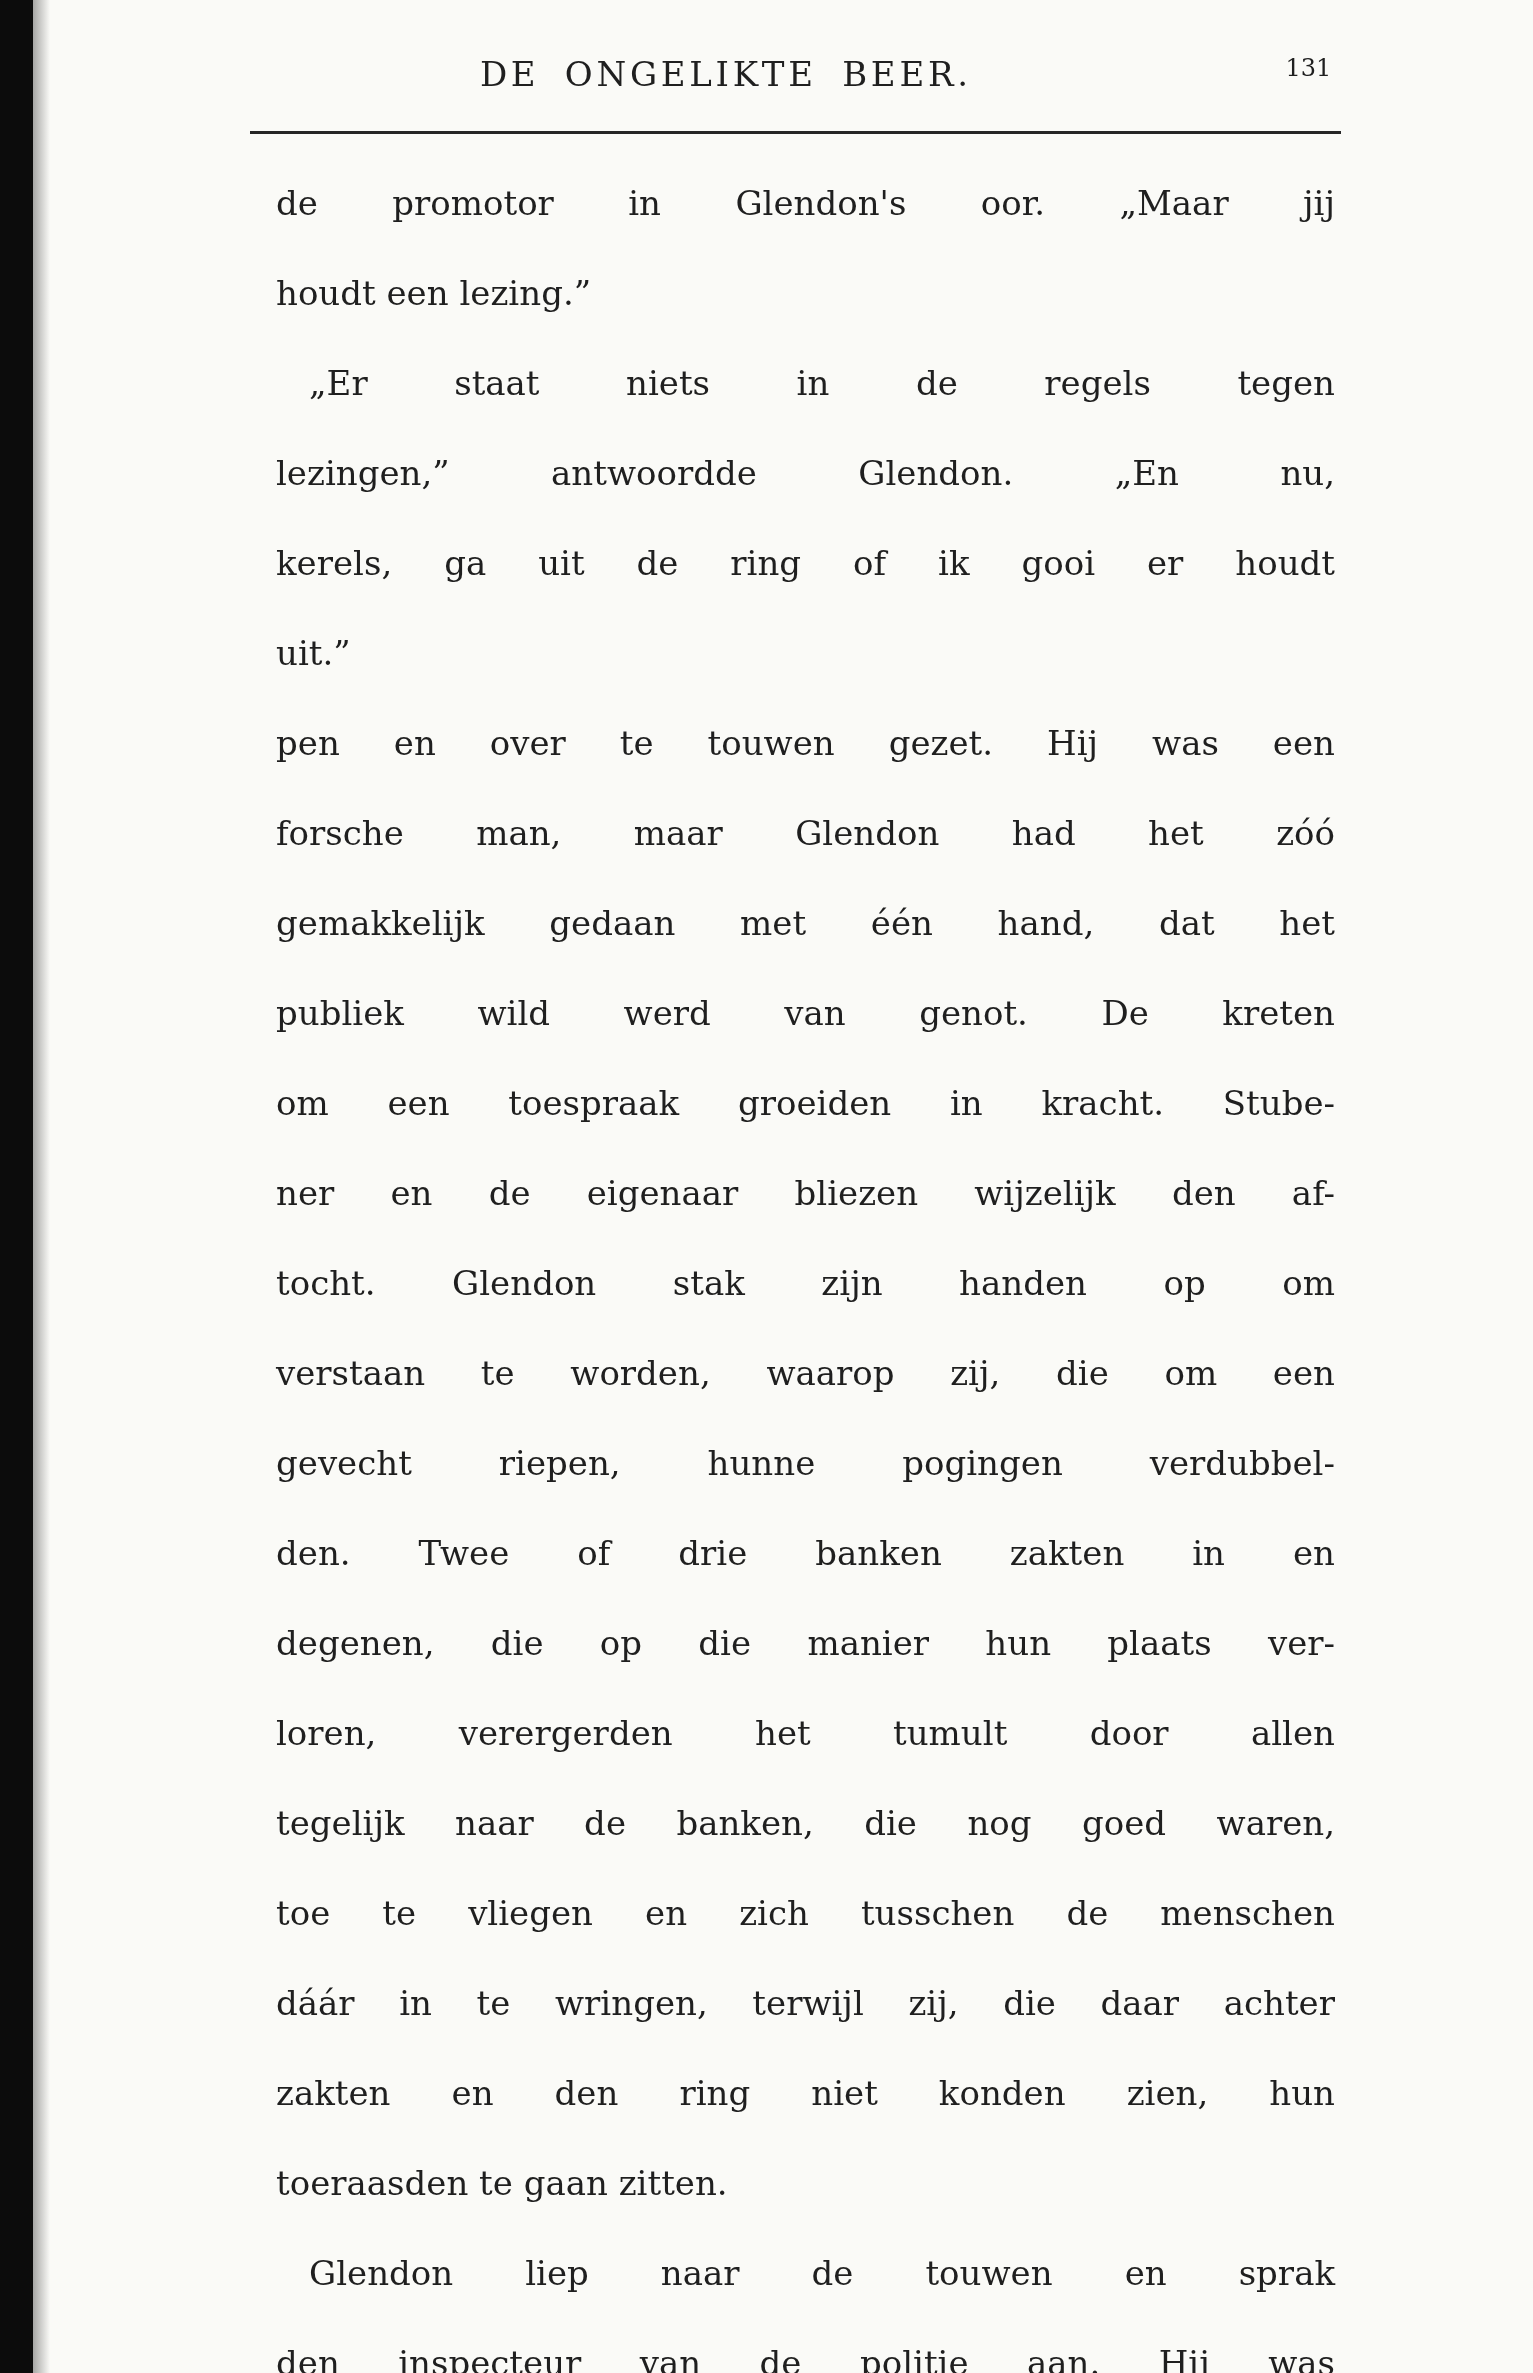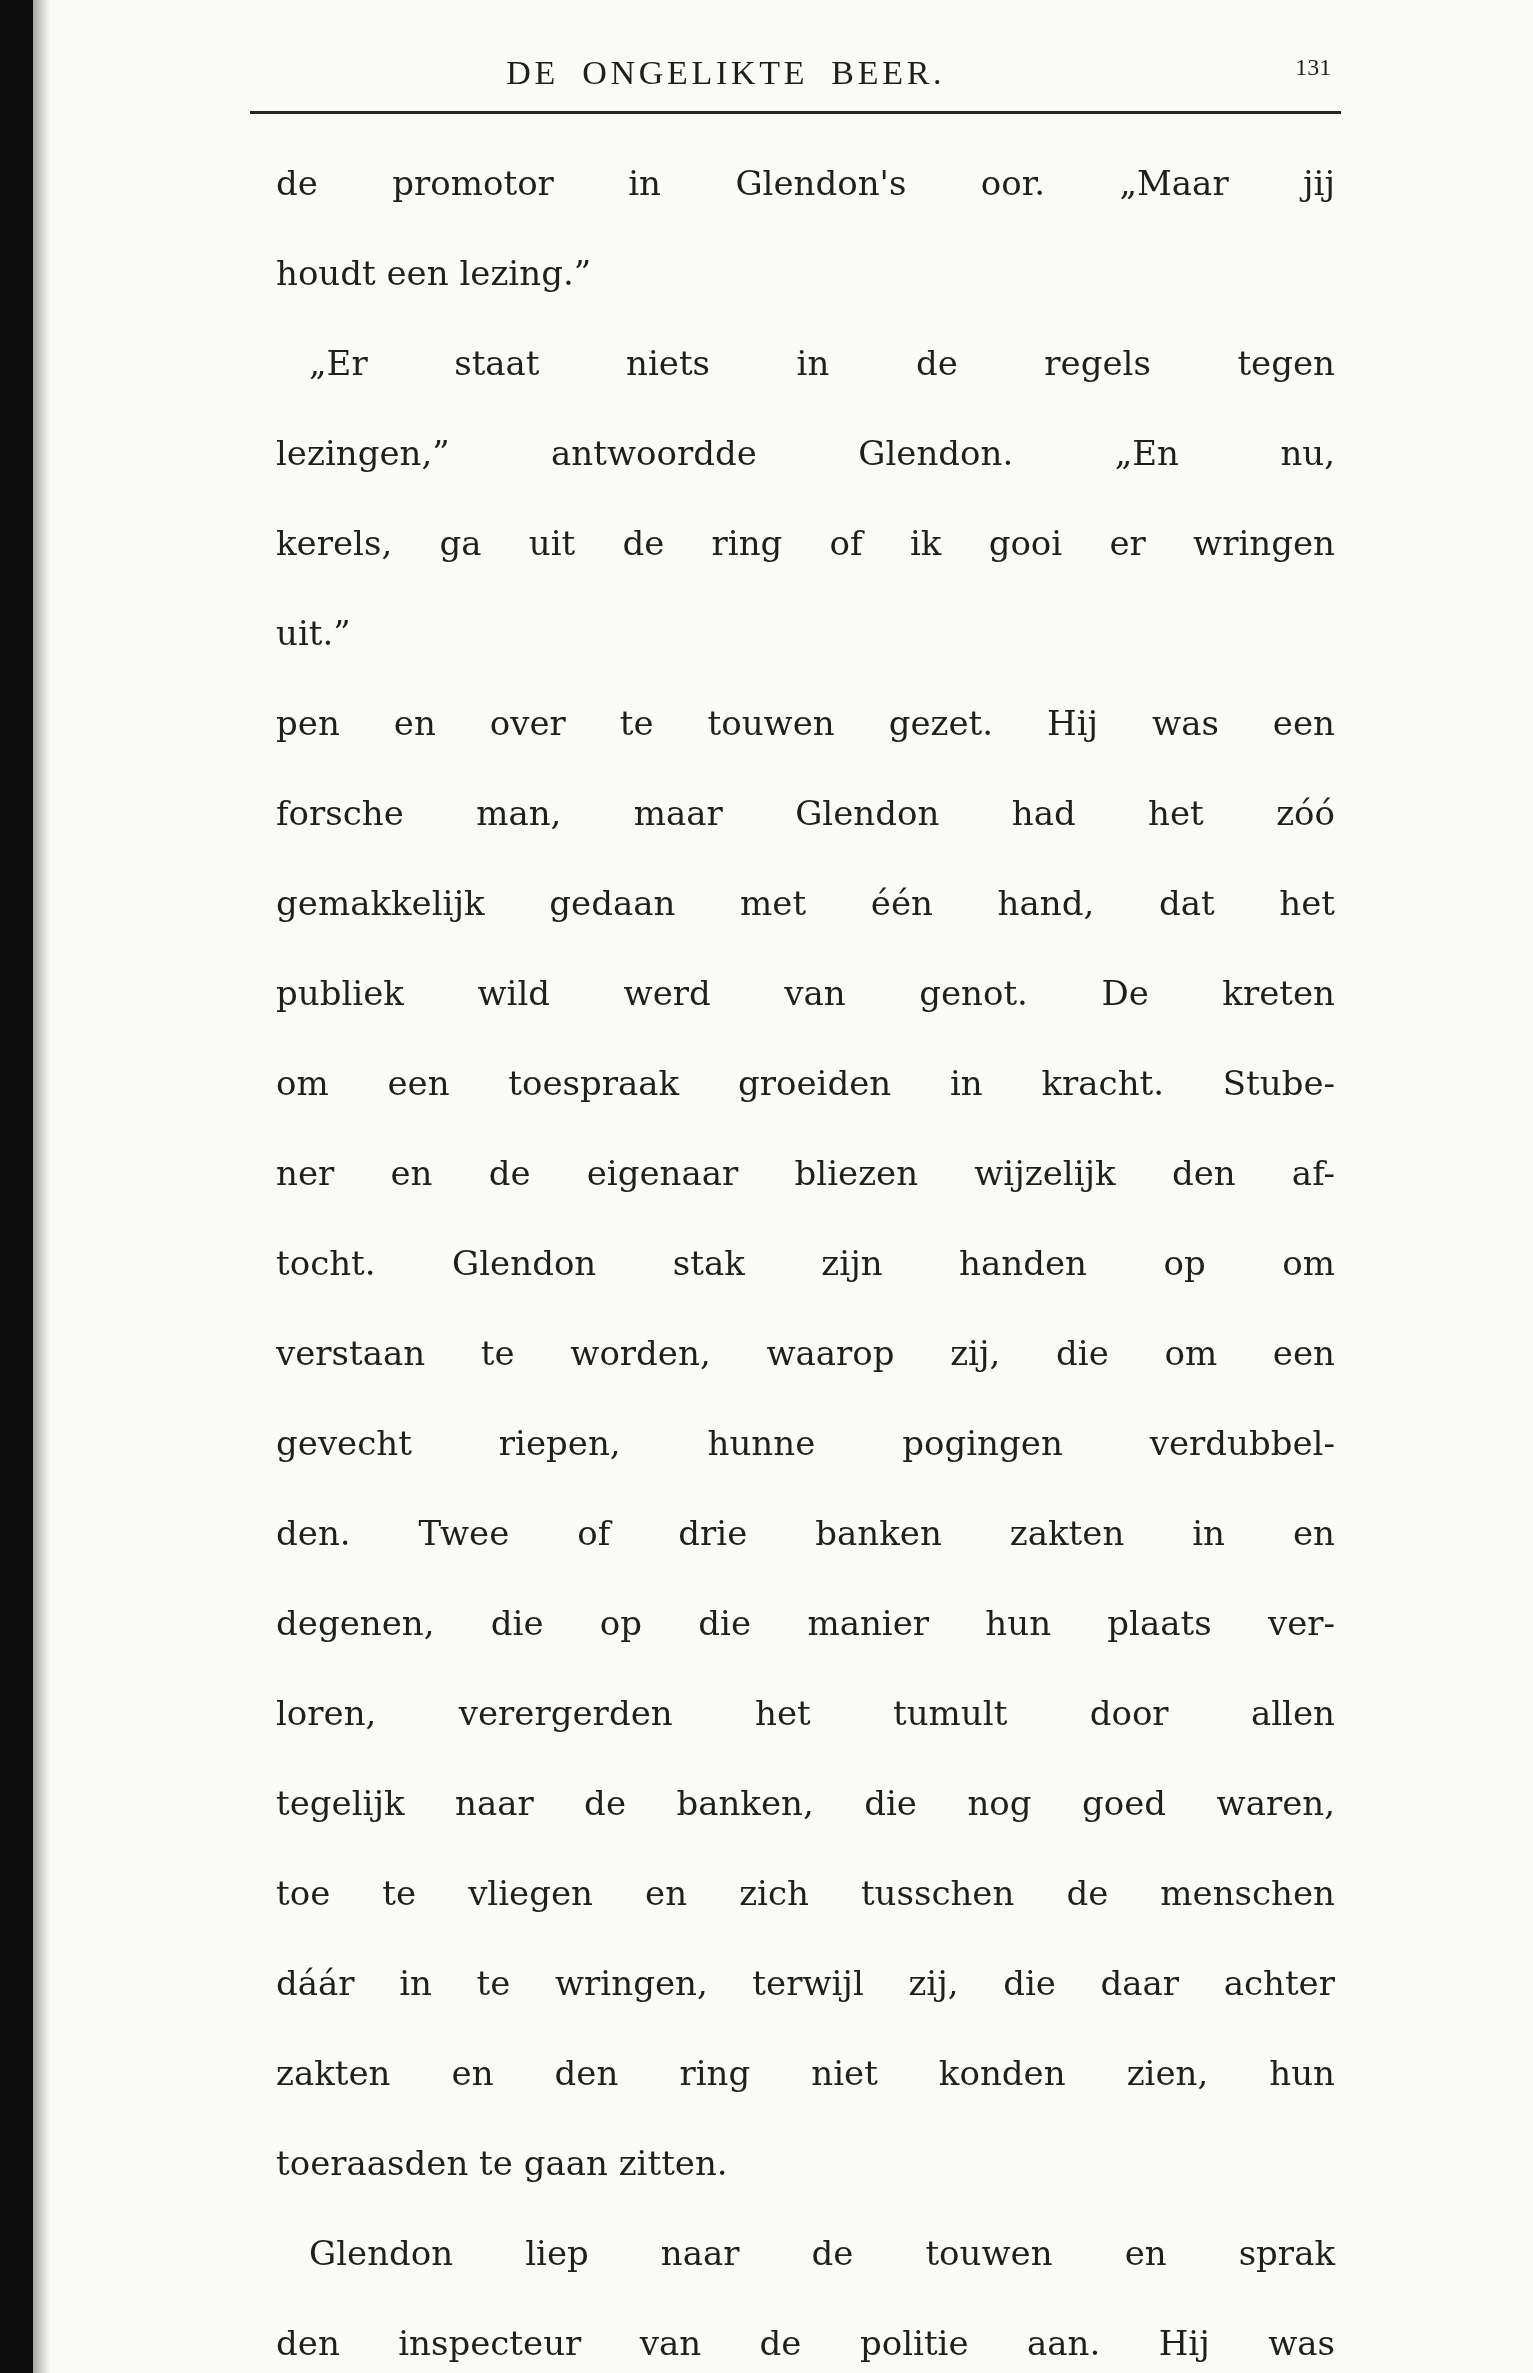--- a/index.html
+++ b/index.html
@@ -41,22 +41,21 @@
     left: 276px;
     top: 54px;
     width: 1059px;
   }
   .running-header {
     position: relative;
     height: 52px;
     border-bottom: 3.7px solid #262626;
     margin-left: -26px;
     margin-right: -5.6px;
-    padding-bottom: 5px;
-    font-family: Liberation Serif, serif;
+    padding-bottom: 25px;
   }
   .running-title {
     position: absolute;
     left: 0; right: 139px;
     text-align: center;
     font-size: 34px;
     letter-spacing: 3.7px;
     word-spacing: 11px;
     color: var(--ink);
   }
@@ -104,21 +103,21 @@
       <div class="running-title">DE ONGELIKTE BEER.</div>
       <div class="page-number">131</div>
     </div>
 
     <div class="body-text">
 
     <div class="line">de promotor in Glendon's oor. „Maar jij</div>
         <div class="line end">houdt een lezing.”</div>
         <div class="line indent">„Er staat niets in de regels tegen</div>
         <div class="line">lezingen,” antwoordde Glendon. „En nu,</div>
-        <div class="line">kerels, ga uit de ring of ik gooi er wringen</div>
+        <div class="line">kerels, ga uit de ring of ik gooi er houdt</div>
         <div class="line end">uit.”</div>
         <div class="line">pen en over te touwen gezet. Hij was een</div>
         <div class="line">forsche man, maar Glendon had het zóó</div>
         <div class="line">gemakkelijk gedaan met één hand, dat het</div>
         <div class="line">publiek wild werd van genot. De kreten</div>
         <div class="line">om een toespraak groeiden in kracht. Stube-</div>
         <div class="line">ner en de eigenaar bliezen wijzelijk den af-</div>
         <div class="line">tocht. Glendon stak zijn handen op om</div>
         <div class="line">verstaan te worden, waarop zij, die om een</div>
         <div class="line">gevecht riepen, hunne pogingen verdubbel-</div>

